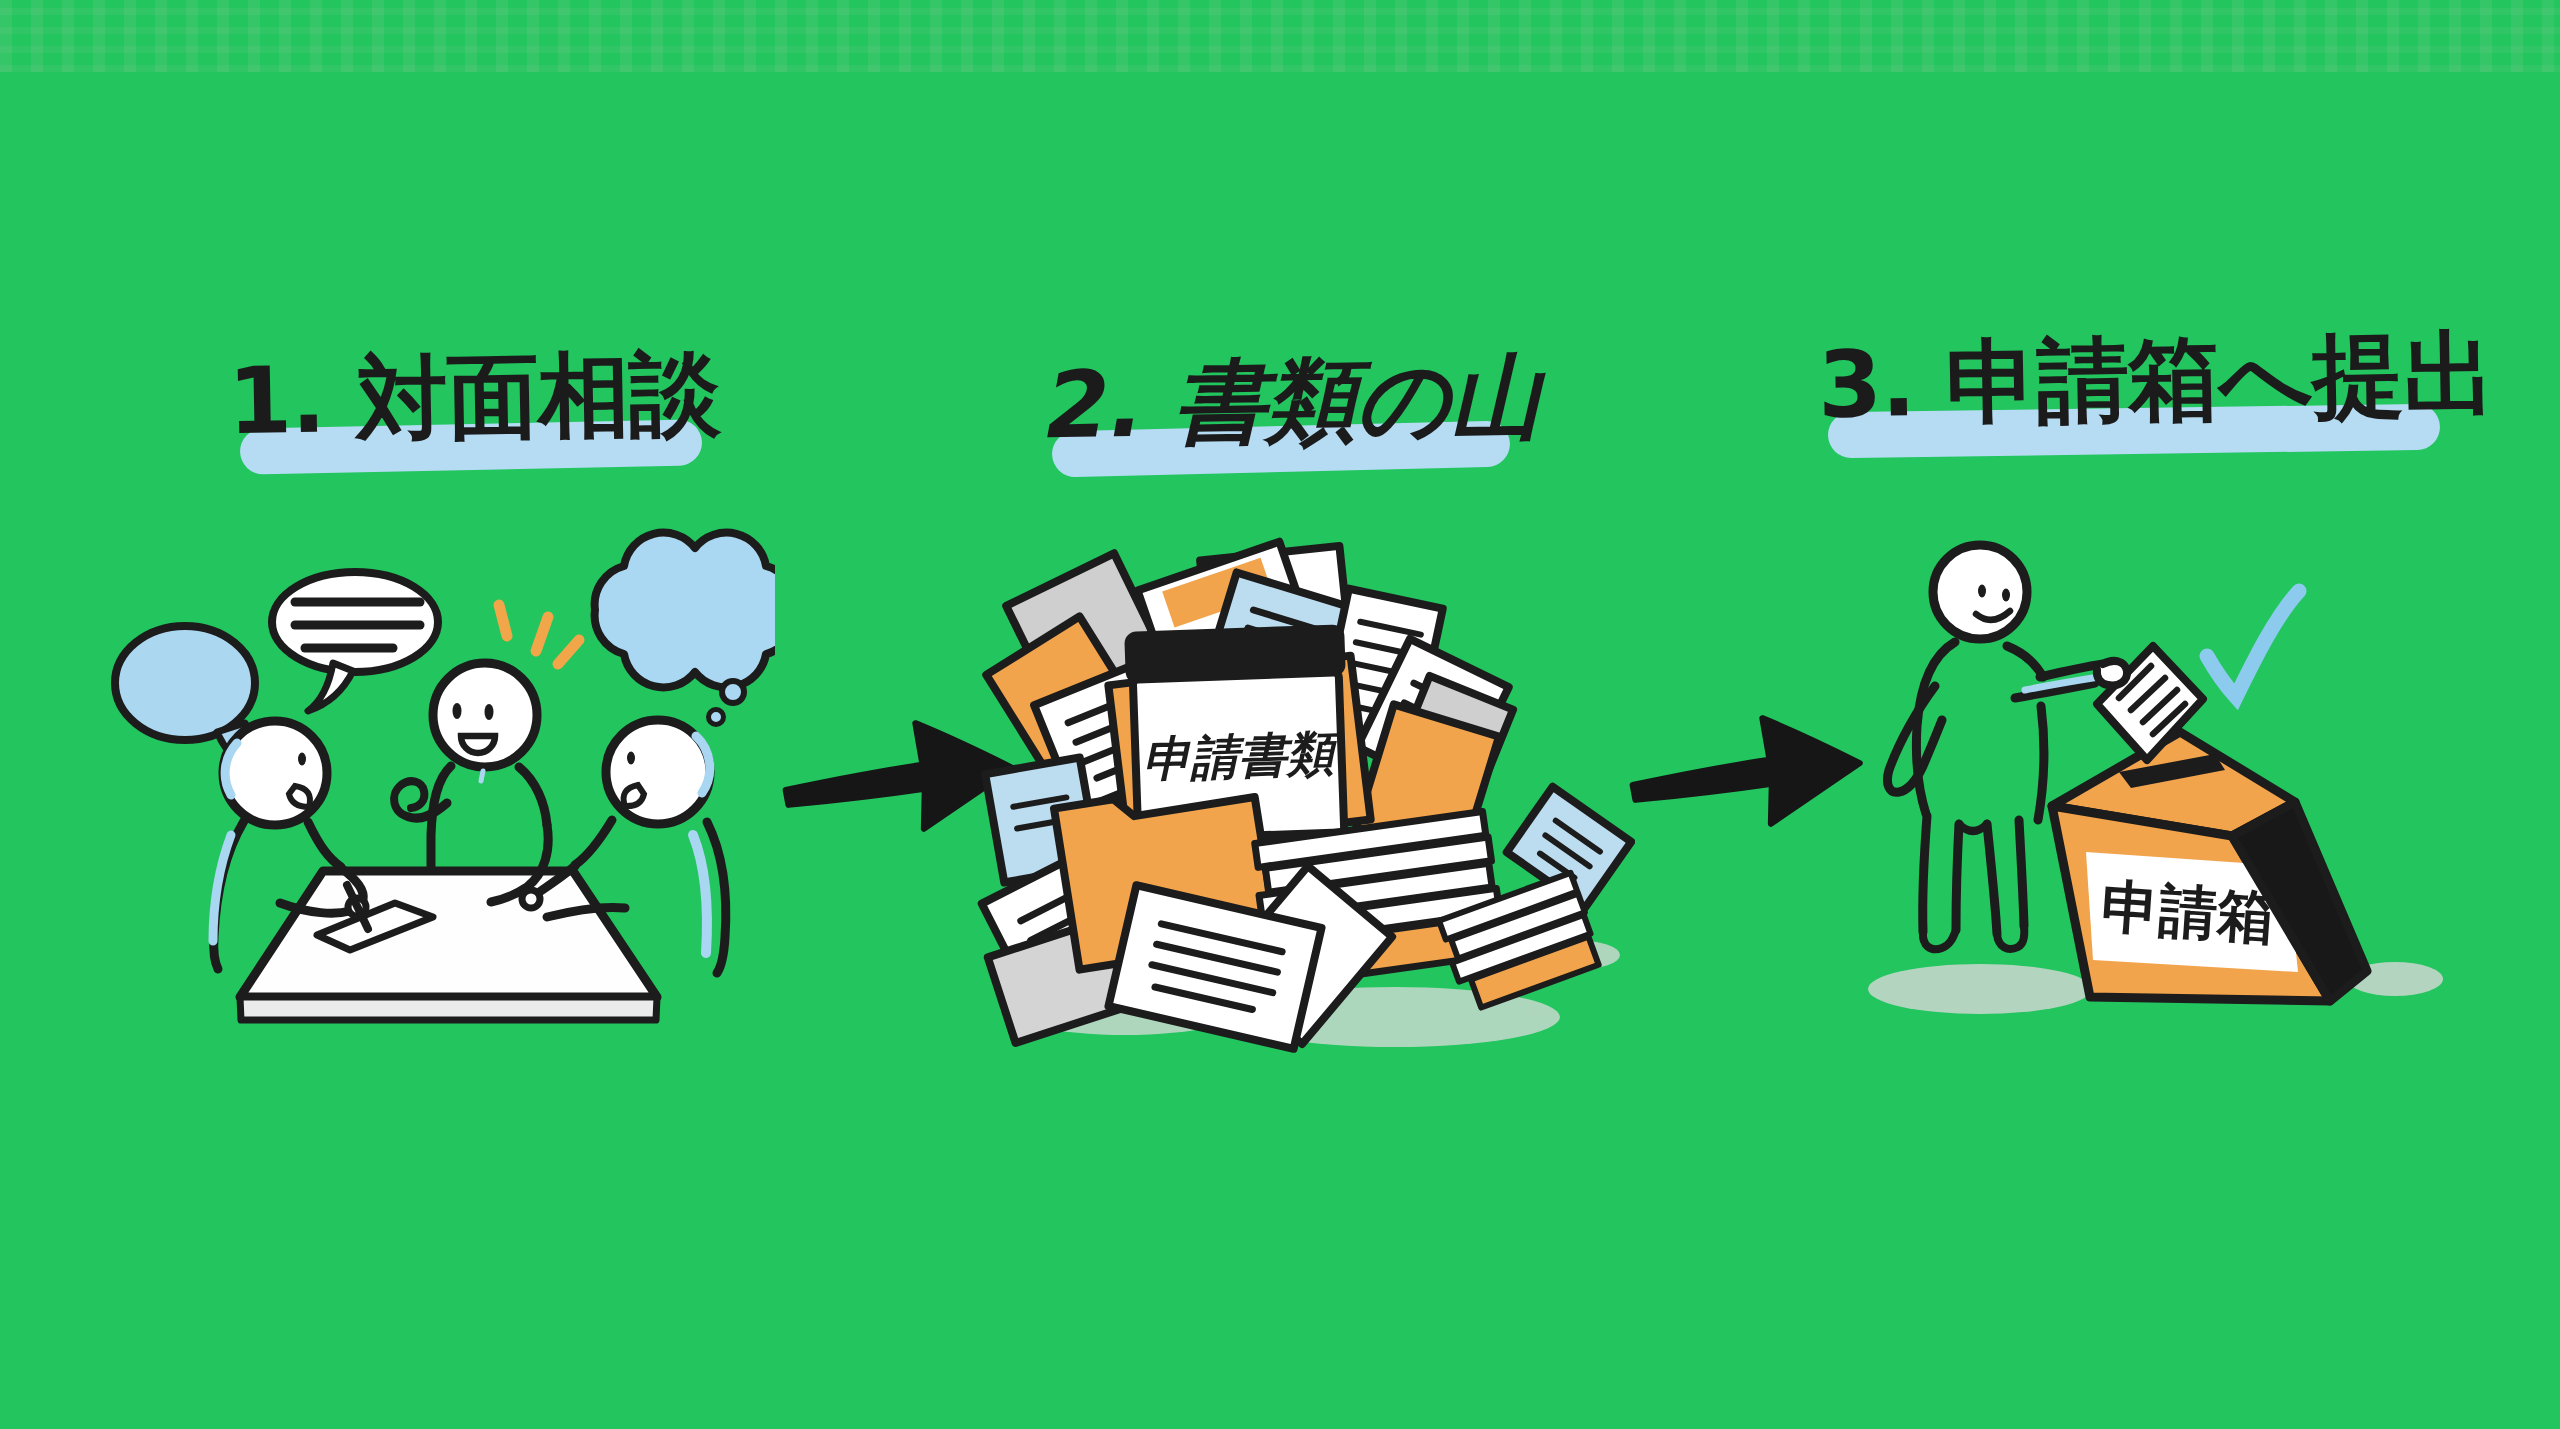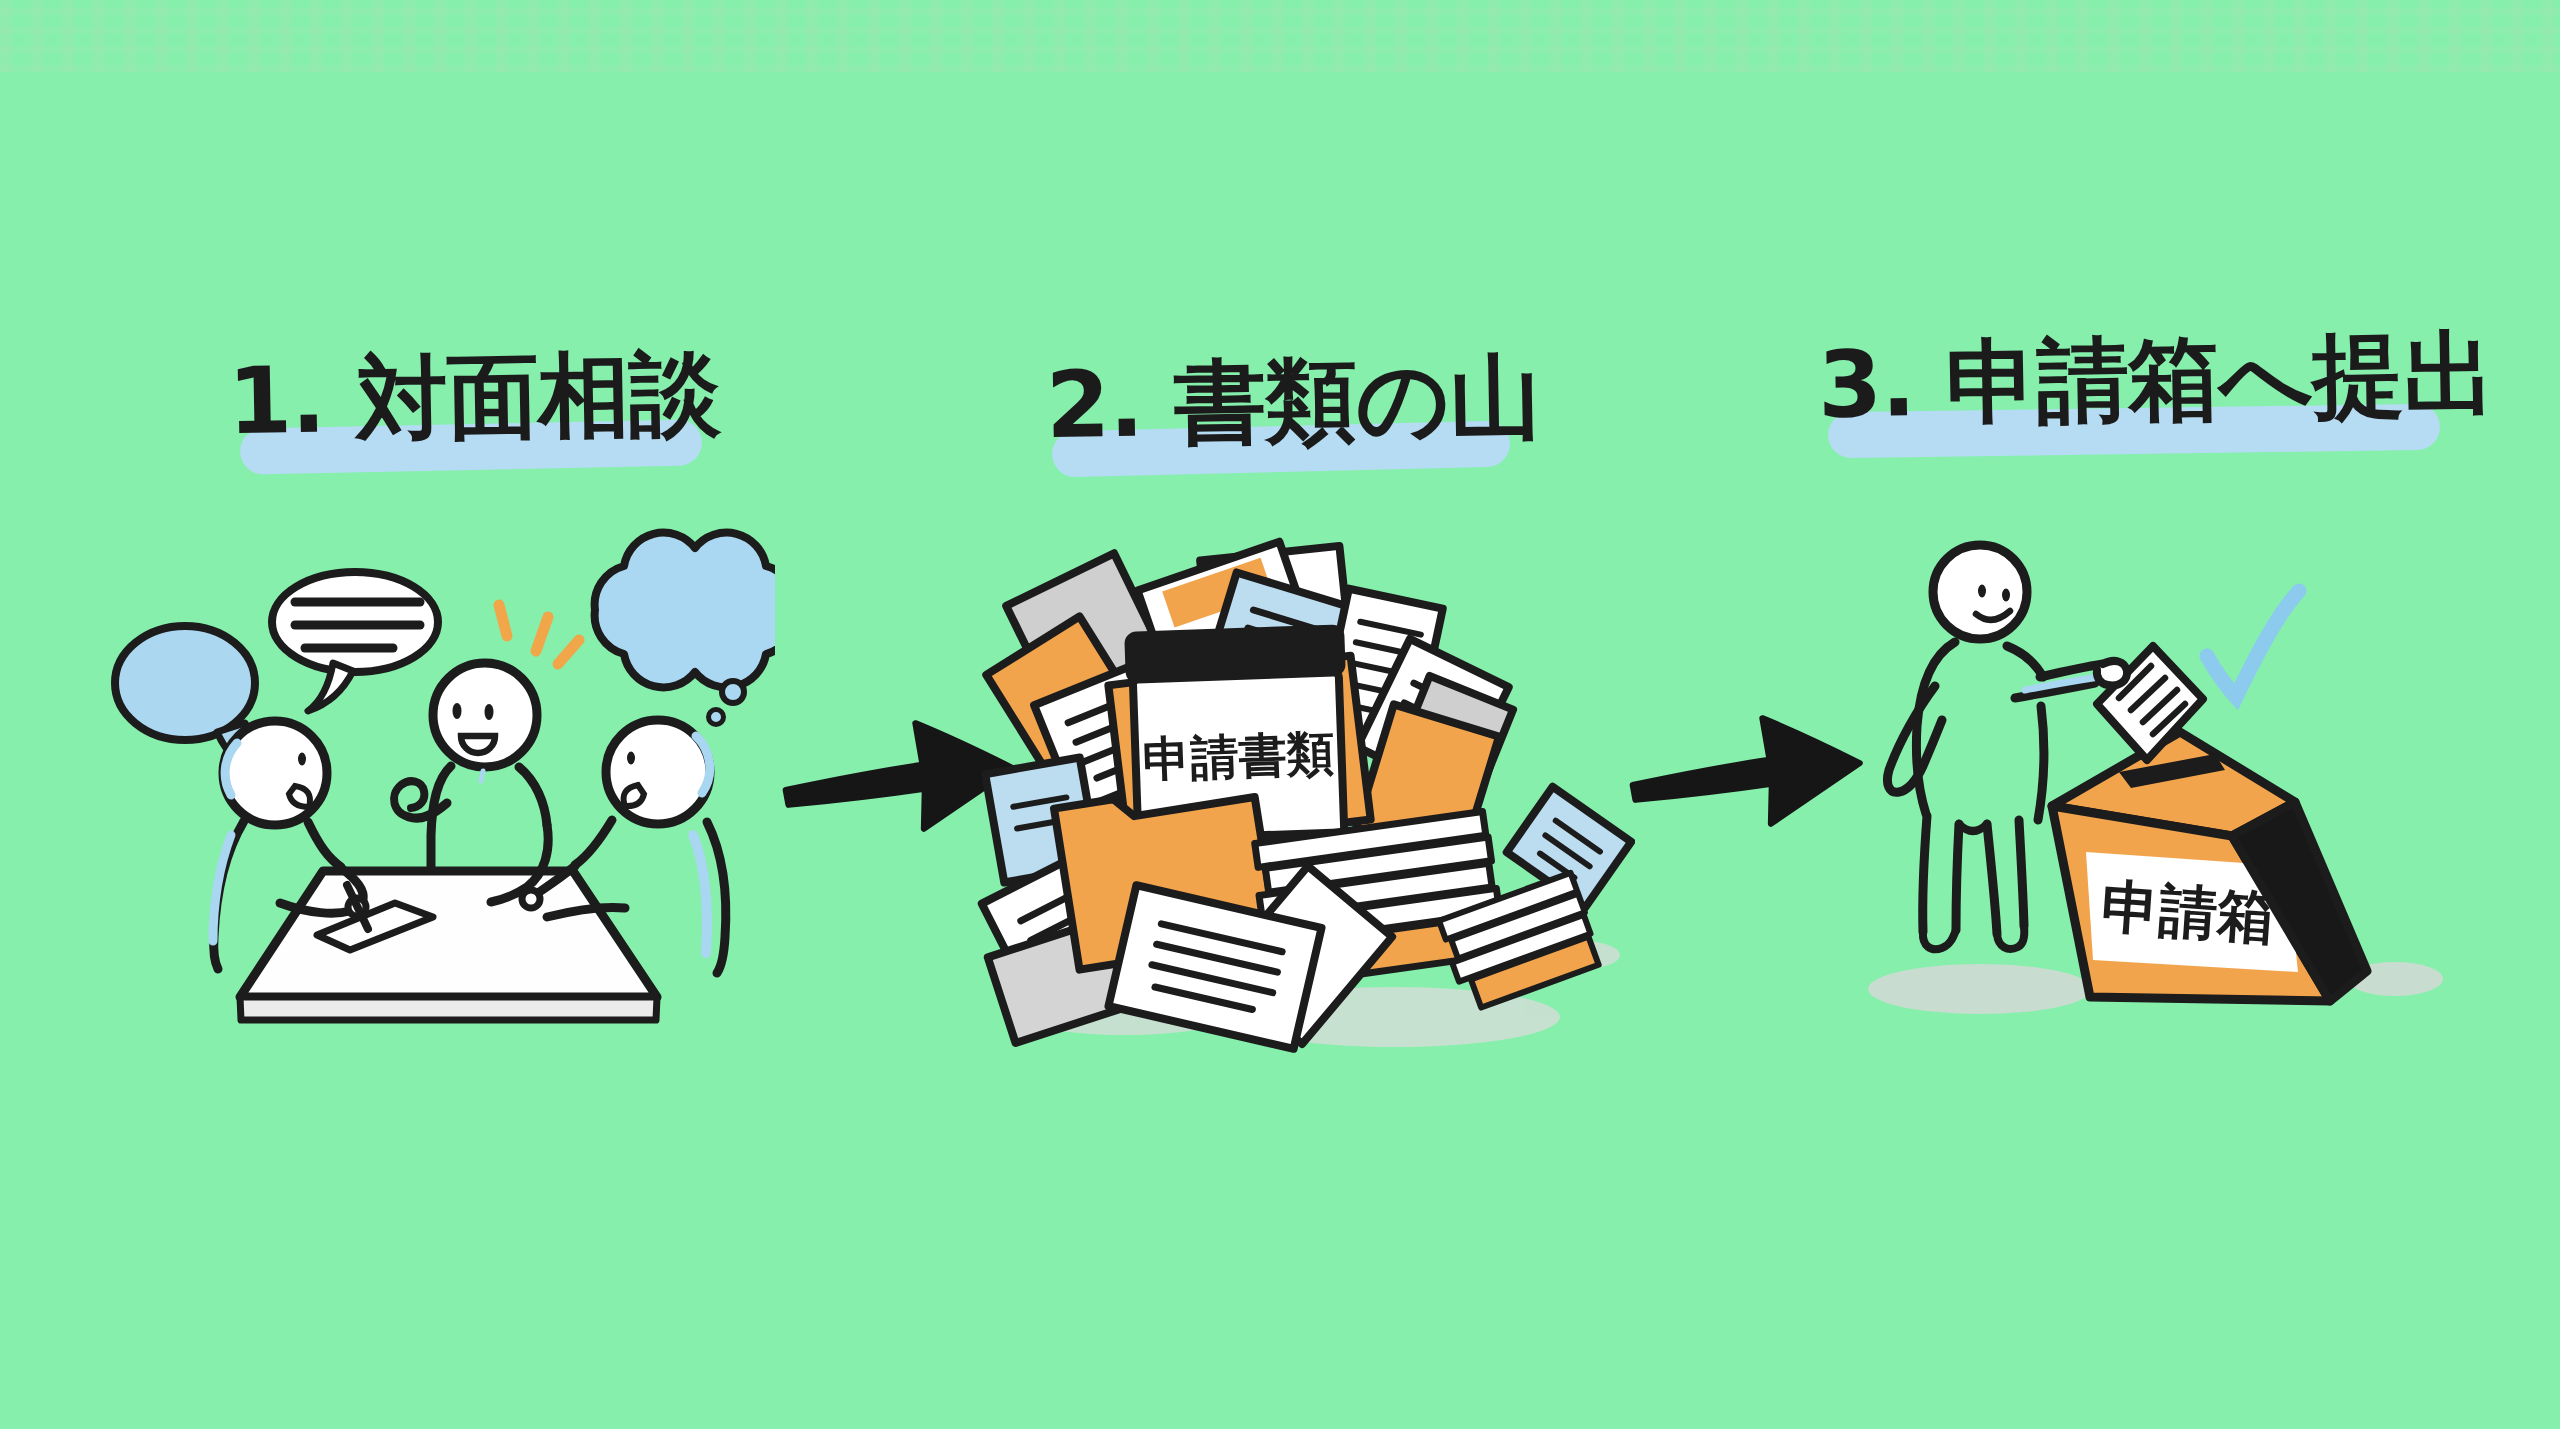--- a/index.html
+++ b/index.html
@@ -1,18 +1,18 @@
 <!DOCTYPE html>
 <html><head>
 <meta charset="utf-8">
 <style>
   html,body{margin:0;padding:0;background:#ffffff;}
   .canvas{
     position:relative;width:2560px;height:1429px;overflow:hidden;
-    background:#86efac;
+    background:#22c55e;
     font-family:"DejaVu Sans","Liberation Sans",sans-serif;
   }
   .texture-top{
     position:absolute;left:0;top:0;width:2560px;height:72px;opacity:.55;
     background:
       repeating-linear-gradient(90deg, rgba(214,208,192,.20) 0 12px, rgba(0,0,0,0) 12px 31px),
       repeating-linear-gradient(0deg, rgba(214,208,192,.14) 0 7px, rgba(0,0,0,0) 7px 19px);
   }
   .step{position:absolute;}
   .title{
@@ -111,21 +111,21 @@
         <circle cx="436" cy="394" r="9" fill="#ffffff" stroke-width="7"></circle>
         <path d="M452,412 C480,405 508,401 530,403"></path>
       </g>
     </svg>
   </section>
 
   <svg class="arrow" style="left:775px;top:700px;transform:rotate(-3deg);" width="250" height="150" viewBox="0 0 250 150">
     <path d="M10,84 C55,77 105,70 148,66 L143,24 C177,40 208,57 238,74 C207,93 176,112 146,130 L149,90 C106,94 58,97 12,99 Z" fill="#161616" stroke="#161616" stroke-width="6" stroke-linejoin="round"></path>
   </svg>
 
-  <section class="step" style="left:975px;top:350px;width:660px;height:710px;">
+  <section class="step" style="left:975px;top:350px;width:660px;height:710px;font-style:italic;">
     <div class="hl" style="left:77px;top:76px;width:458px;transform:rotate(-1.4deg);"></div>
     <h2 class="title" style="left:71px;top:6px;margin:0;">2. 書類の山</h2>
 
     <svg class="scene" style="left:0;top:175px;" width="660" height="530" viewBox="0 0 660 530">
 
       <g fill="#dcdcdc" opacity="0.75">
         <ellipse cx="150" cy="482" rx="125" ry="28"></ellipse>
         <ellipse cx="420" cy="492" rx="165" ry="30"></ellipse>
         <ellipse cx="600" cy="430" rx="45" ry="15"></ellipse>
       </g>

